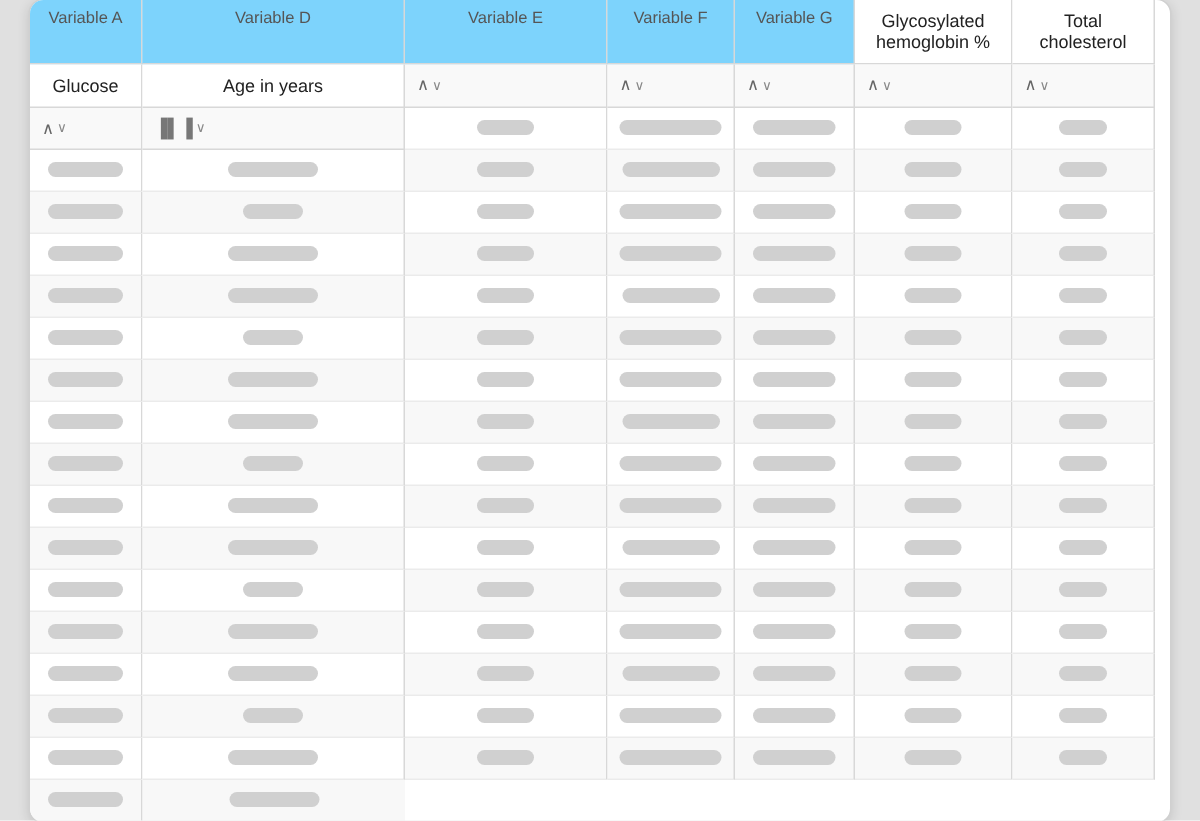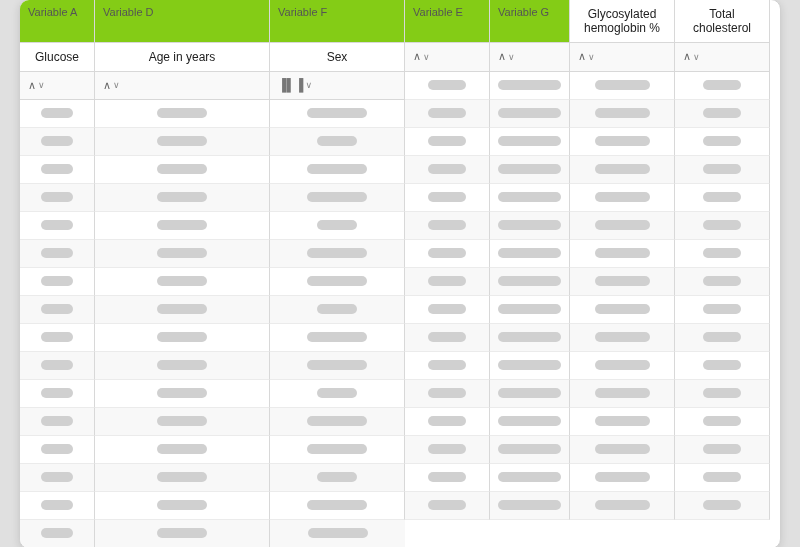--- a/index.html
+++ b/index.html
@@ -24,26 +24,26 @@
     }
 
     .grid {
       display: grid;
       grid-template-columns: 75px 175px 135px 85px 80px 105px 95px;
       width: 100%;
     }
 
     
     .hdr1 {
-      background: #84cc16;
+      background: #7dd3fc;
       border-bottom: 1px solid #d8d8d8;
       padding: 6px 8px;
       font-size: 11px;
       color: #555;
-      text-align: left;
+      text-align: center;
       border-right: 1px solid #d8d8d8;
     }
     .hdr1:last-child { border-right: none; }
 
     
     .hdr2 {
       background: #ffffff;
       border-bottom: 1px solid #d8d8d8;
       padding: 7px 8px;
       font-size: 12px;
@@ -112,29 +112,28 @@
     .pill-g-short { width: 40px; }
   </style>
 </head>
 <body>
 
 <div class="table-container">
   <div class="grid">
 
     <div class="hdr1">Variable A</div>
     <div class="hdr1">Variable D</div>
+    <div class="hdr1">Variable E</div>
     <div class="hdr1">Variable F</div>
-    <div class="hdr1">Variable E</div>
     <div class="hdr1">Variable G</div>
 
     <div class="hdr2">Glycosylated hemoglobin %</div>
     <div class="hdr2">Total cholesterol</div>
     <div class="hdr2">Glucose</div>
     <div class="hdr2">Age in years</div>
-    <div class="hdr2">Sex</div>
 
     <div class="sort-row">
       <span class="sort-icon">∧</span>
       <span class="sort-chevron">∨</span>
     </div>
     <div class="sort-row">
       <span class="sort-icon">∧</span>
       <span class="sort-chevron">∨</span>
     </div>
     <div class="sort-row">

